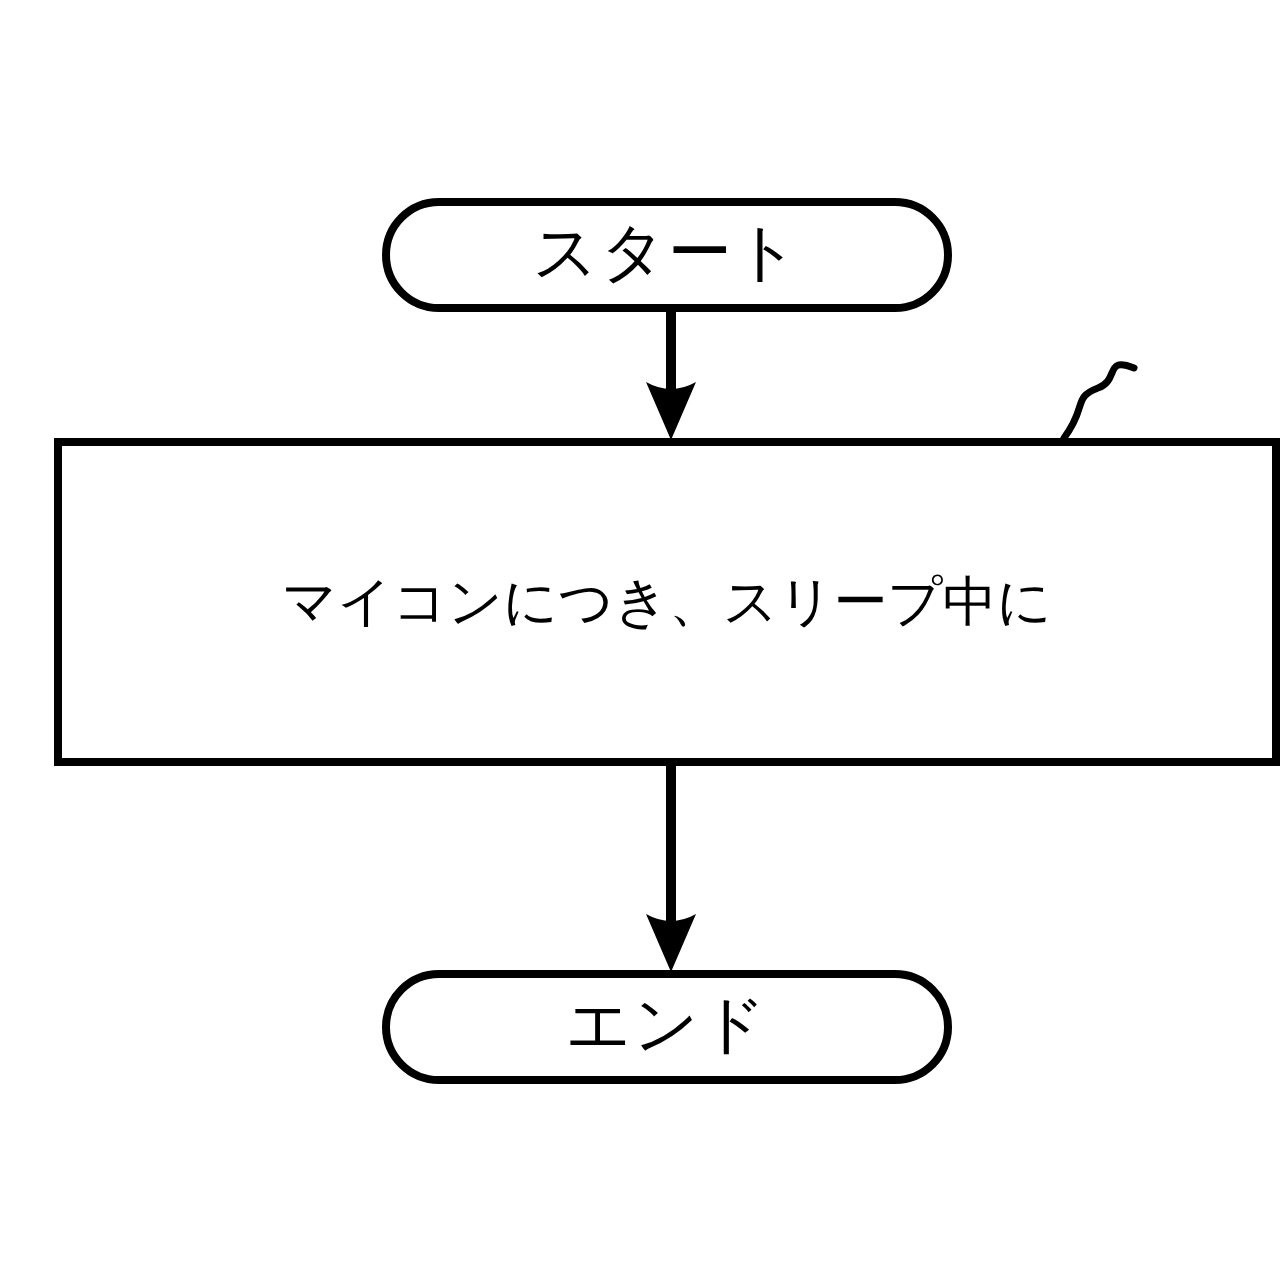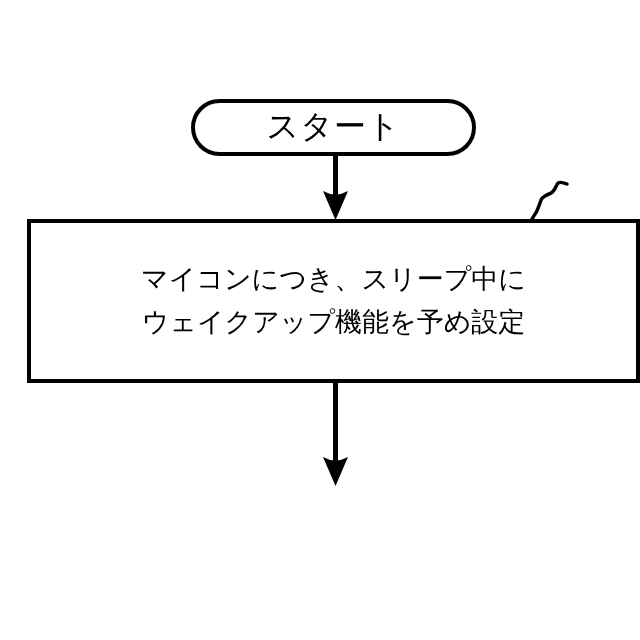--- a/index.html
+++ b/index.html
@@ -79,24 +79,26 @@
 <body>
 
 <div class="canvas">
 
   <div class="node stadium stadium-start">
     <span class="terminal-label">スタート</span>
   </div>
 
   <div class="node process-box">
     <div class="process-line">マイコンにつき、スリープ中に</div>
-    <div class="process-line">ウェイクアップ機能を予め設定</div>
   </div>
 
 
+  <div class="node stadium stadium-end">
+    <span class="terminal-label">エンド</span>
+  </div>
 
   <svg class="connectors" viewBox="0 0 640 640" xmlns="http://www.w3.org/2000/svg">
 
     <g>
       <line x1="319.5" y1="153" x2="319.5" y2="200" stroke="#000000" stroke-width="5"></line>
       <path d="M 319.5 220 L 307 191 Q 319.5 198 332 191 Z" fill="#000000"></path>
     </g>
 
     <g>
       <line x1="319.5" y1="380" x2="319.5" y2="464" stroke="#000000" stroke-width="5"></line>

